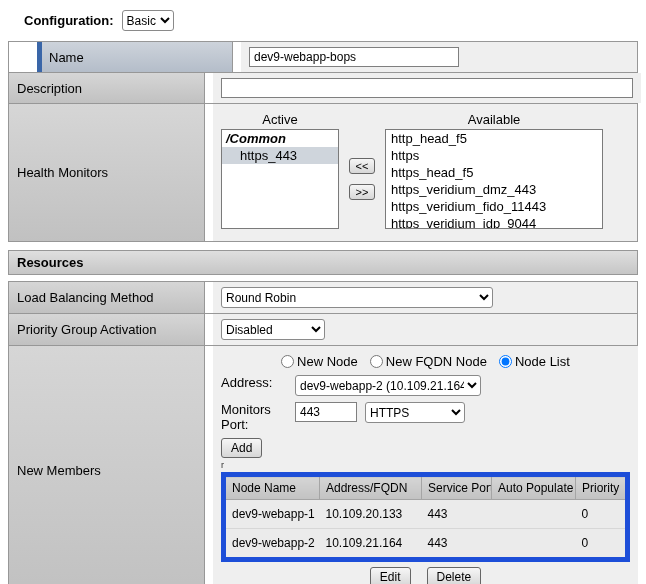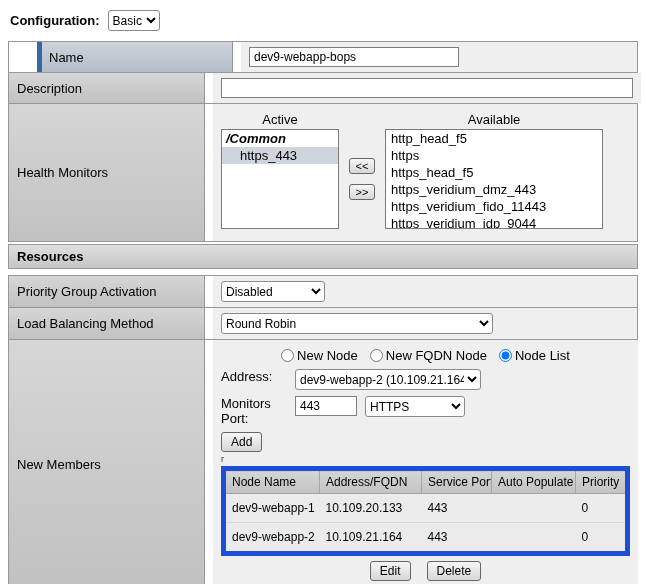--- a/index.html
+++ b/index.html
@@ -1,20 +1,20 @@
 <!DOCTYPE html>
 <html><head>
 <meta charset="utf-8">
 <style>
   * { box-sizing: border-box; margin: 0; padding: 0; }
   html,body { width: 646px; height: 584px; background: #ffffff; overflow: hidden;
     font-family: "Liberation Sans", sans-serif; font-size: 13px; color: #000; }
   .page { padding: 8px; }
 
-  .config-row { display: flex; align-items: center; gap: 8px; margin: 2px 0 10px 2px; }
+  .config-row { display: flex; align-items: center; gap: 8px; margin: 2px 0 10px 16px; }
   .cfg-label { font-weight: bold; }
 
   select { font-family: "Liberation Sans", sans-serif; font-size: 12px; height: 21px;
     background: #fff; border: 1px solid #8a8a8a; border-radius: 3px; }
   .txt { height: 20px; border: 1px solid #7f7f7f; background: #fff; padding: 0 4px;
     font-family: "Liberation Sans", sans-serif; font-size: 12px; }
 
   .btn { font-family: "Liberation Sans", sans-serif; font-size: 12px; padding: 2px 9px;
     border: 1px solid #666; border-radius: 3px; background: linear-gradient(#f6f6f6,#d7d7d7); cursor: default; }
 
@@ -35,21 +35,21 @@
   .listbox::-webkit-scrollbar { width: 13px; }
   .listbox::-webkit-scrollbar-track { background: #f1f1f1; border-left: 1px solid #d5d5d5; }
   .listbox::-webkit-scrollbar-thumb { background: #c6c6c6; border: 1px solid #a8a8a8; }
   .list-group { font-weight: bold; font-style: italic; padding: 1px 4px; white-space: nowrap; }
   .list-item { padding: 1px 4px 1px 18px; white-space: nowrap; }
   .list-item.plain { padding-left: 5px; }
   .list-item.selected { background: #cfd5dc; }
   .move-col { grid-row: 2; display: flex; flex-direction: column; justify-content: center; align-items: center; gap: 10px; }
   .btn.move { padding: 1px 4px; font-size: 11px; width: 26px; }
 
-  .res-header { width: 630px; margin-top: 2px; border: 1px solid #979797;
+  .res-header { width: 630px; margin-top: 8px; border: 1px solid #979797;
     background: linear-gradient(#dfdfdf,#c6c6c6); font-weight: bold; padding: 4px 8px; }
   .res-table { margin-top: 6px; }
 
   
   .nm-cell { display: block; padding: 8px; }
   .radio-row { display: flex; justify-content: center; gap: 12px; margin-bottom: 6px; }
   .radio-row label { display: flex; align-items: center; gap: 3px; }
   .field-row { display: flex; align-items: flex-start; margin-top: 6px; }
   .f-label { width: 74px; flex: 0 0 74px; }
   .stray { font-size: 9px; line-height: 9px; color: #333; margin-top: 3px; }
@@ -116,33 +116,33 @@
       </div>
     </div>
 
   </div>
 
   <div class="res-header">Resources</div>
 
   <div class="res-table">
 
     <div class="row">
+      <div class="label-cell">Load Balancing Method</div>
+      <div class="value-cell">
+        <select style="width:272px">
+          <option>Round Robin</option>
+        </select>
+      </div>
+    </div>
+
+    <div class="row">
       <div class="label-cell">Priority Group Activation</div>
       <div class="value-cell">
         <select style="width:104px">
           <option>Disabled</option>
-        </select>
-      </div>
-    </div>
-
-    <div class="row">
-      <div class="label-cell">Load Balancing Method</div>
-      <div class="value-cell">
-        <select style="width:272px">
-          <option>Round Robin</option>
         </select>
       </div>
     </div>
 
     <div class="row">
       <div class="label-cell">New Members</div>
       <div class="value-cell nm-cell">
 
         <div class="radio-row">
             <label>

